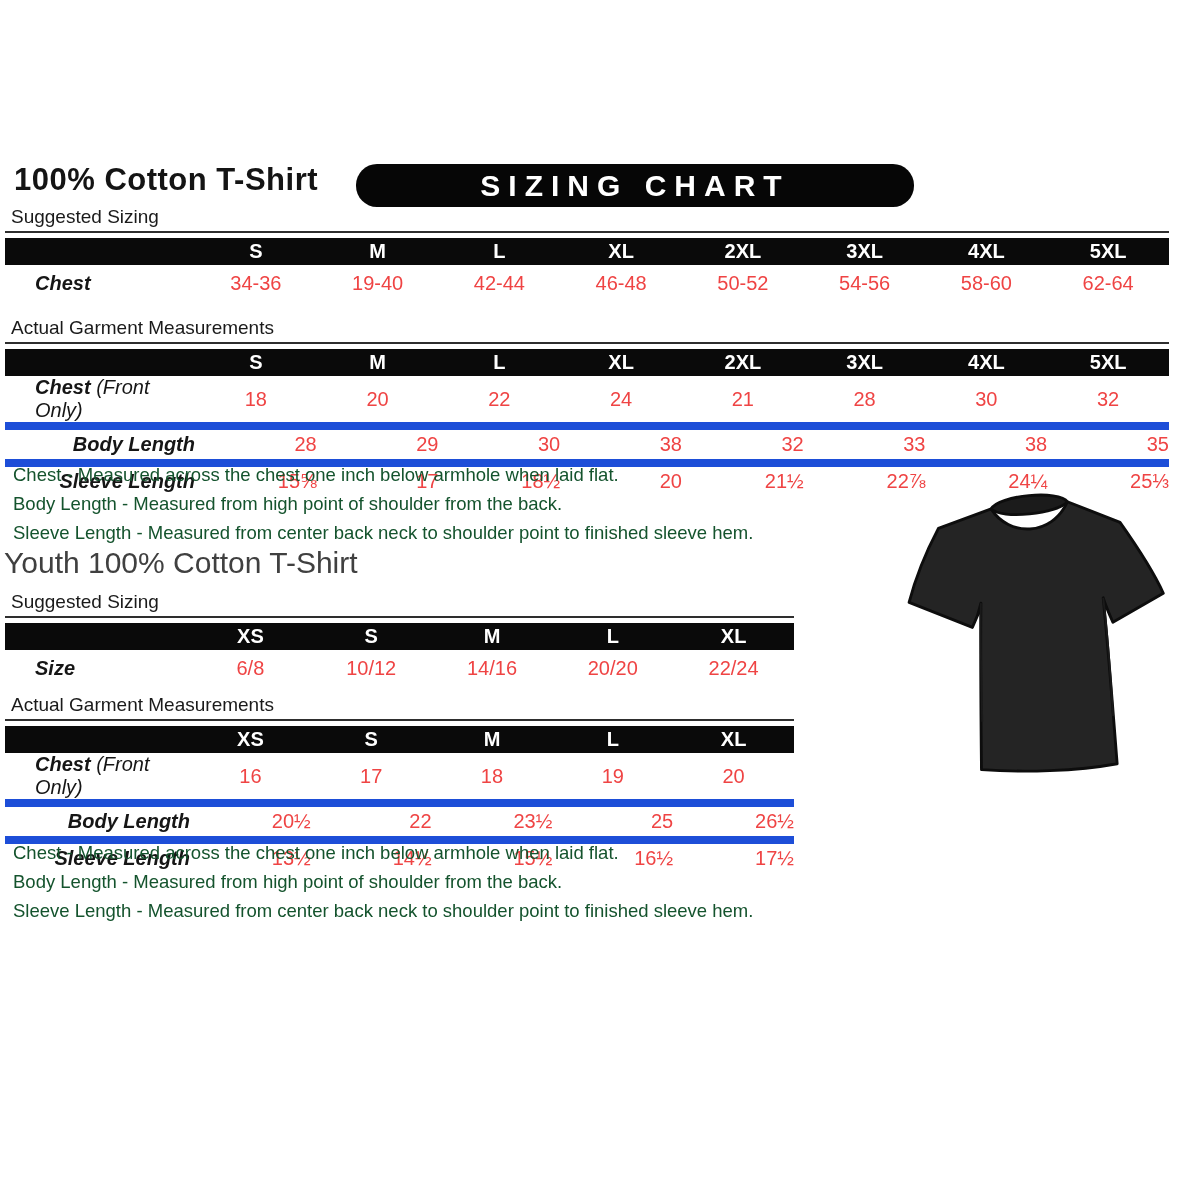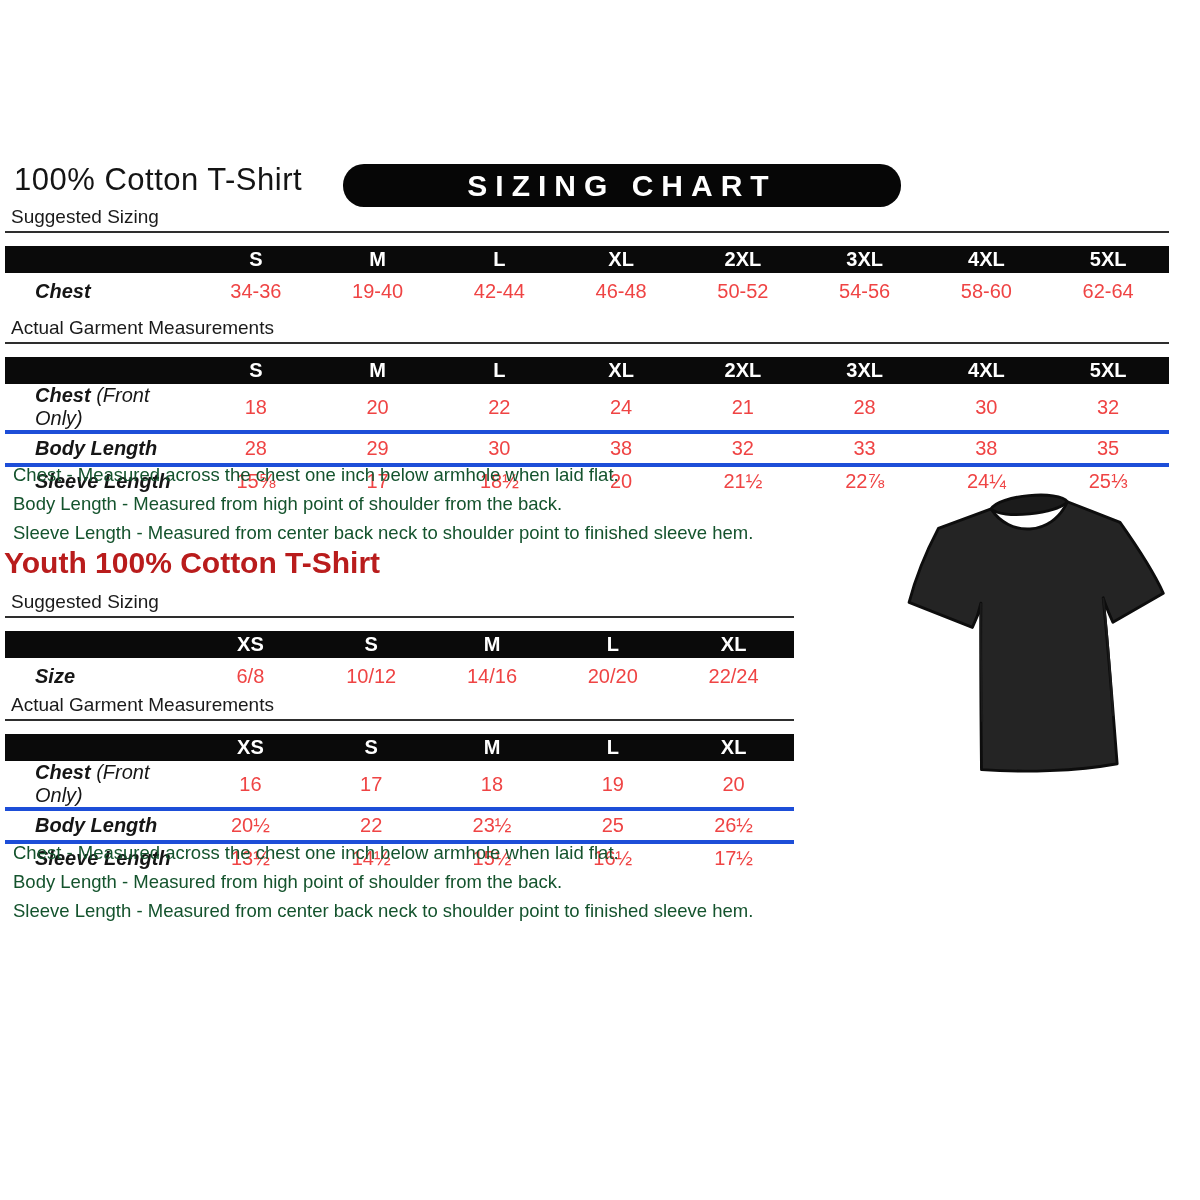--- a/index.html
+++ b/index.html
@@ -2,48 +2,48 @@
 <html><head>
 <meta charset="utf-8">
 <style>
   html,body{margin:0;padding:0;}
   body{
     width:1200px;height:1200px;background:#ffffff;position:relative;
     font-family:"Liberation Sans", sans-serif;color:#1b1b1b;overflow:hidden;
   }
   .abs{position:absolute;}
 
-  .page-title{left:14px;top:162px;font-size:31px;font-weight:400;color:#141414;letter-spacing:0.5px;}
+  .page-title{left:14px;top:162px;font-size:31px;font-weight:700;color:#141414;letter-spacing:0.5px;}
   .banner{
-    left:343px;top:164px;width:558px;height:43px;background:#060606;color:#ffffff;
+    left:356px;top:164px;width:558px;height:43px;background:#060606;color:#ffffff;
     font-weight:700;font-size:30px;letter-spacing:8px;text-align:center;line-height:44px;border-radius:21px;
   }
 
   .section-label{
     font-size:19px;color:#1a1a1a;padding:0 0 3px 6px;
-    border-bottom:2px solid #2e2e2e;margin-bottom:13px;
+    border-bottom:2px solid #2e2e2e;margin-bottom:5px;
   }
 
   table{border-collapse:collapse;table-layout:fixed;width:100%;}
   thead th{
     background:#0a0a0a;color:#ffffff;font-size:20px;font-weight:700;
     height:27px;padding:0;text-align:center;
   }
   tbody td{font-size:20px;text-align:center;padding:0;color:#ef4444;vertical-align:middle;}
   .t-suggested tbody td{height:36px;}
   .t-actual tbody td{height:29px;}
   td.lbl{text-align:left;padding-left:30px;font-weight:700;color:#161616;font-style:italic;}
   td.lbl .sfx{font-weight:400;}
-  .t-actual tbody tr + tr td{border-top:4px solid #1d4ed8;}
+  .t-actual tbody tr + tr td{border-top:8px solid #1d4ed8;text-align:right;}
 
   .block-adult-suggested{left:5px;top:206px;width:1164px;}
   .block-adult-actual{left:5px;top:317px;width:1164px;}
   .notes{left:13px;font-size:18.5px;line-height:29px;color:#14532d;}
   .notes-adult{top:460px;}
-  .youth-title{left:4px;top:546px;font-size:30px;font-weight:700;color:#b91c1c;}
+  .youth-title{left:4px;top:546px;font-size:30px;font-weight:400;color:#404040;}
   .block-youth-suggested{left:5px;top:591px;width:789px;}
   .block-youth-actual{left:5px;top:694px;width:789px;}
   .notes-youth{top:838px;}
 
   .tshirt-wrap{left:884px;top:480px;width:306px;height:316px;transform:rotate(-2.5deg);}
   .tshirt-wrap svg{display:block;width:100%;height:100%;}
 </style>
 </head>
 <body>
 

